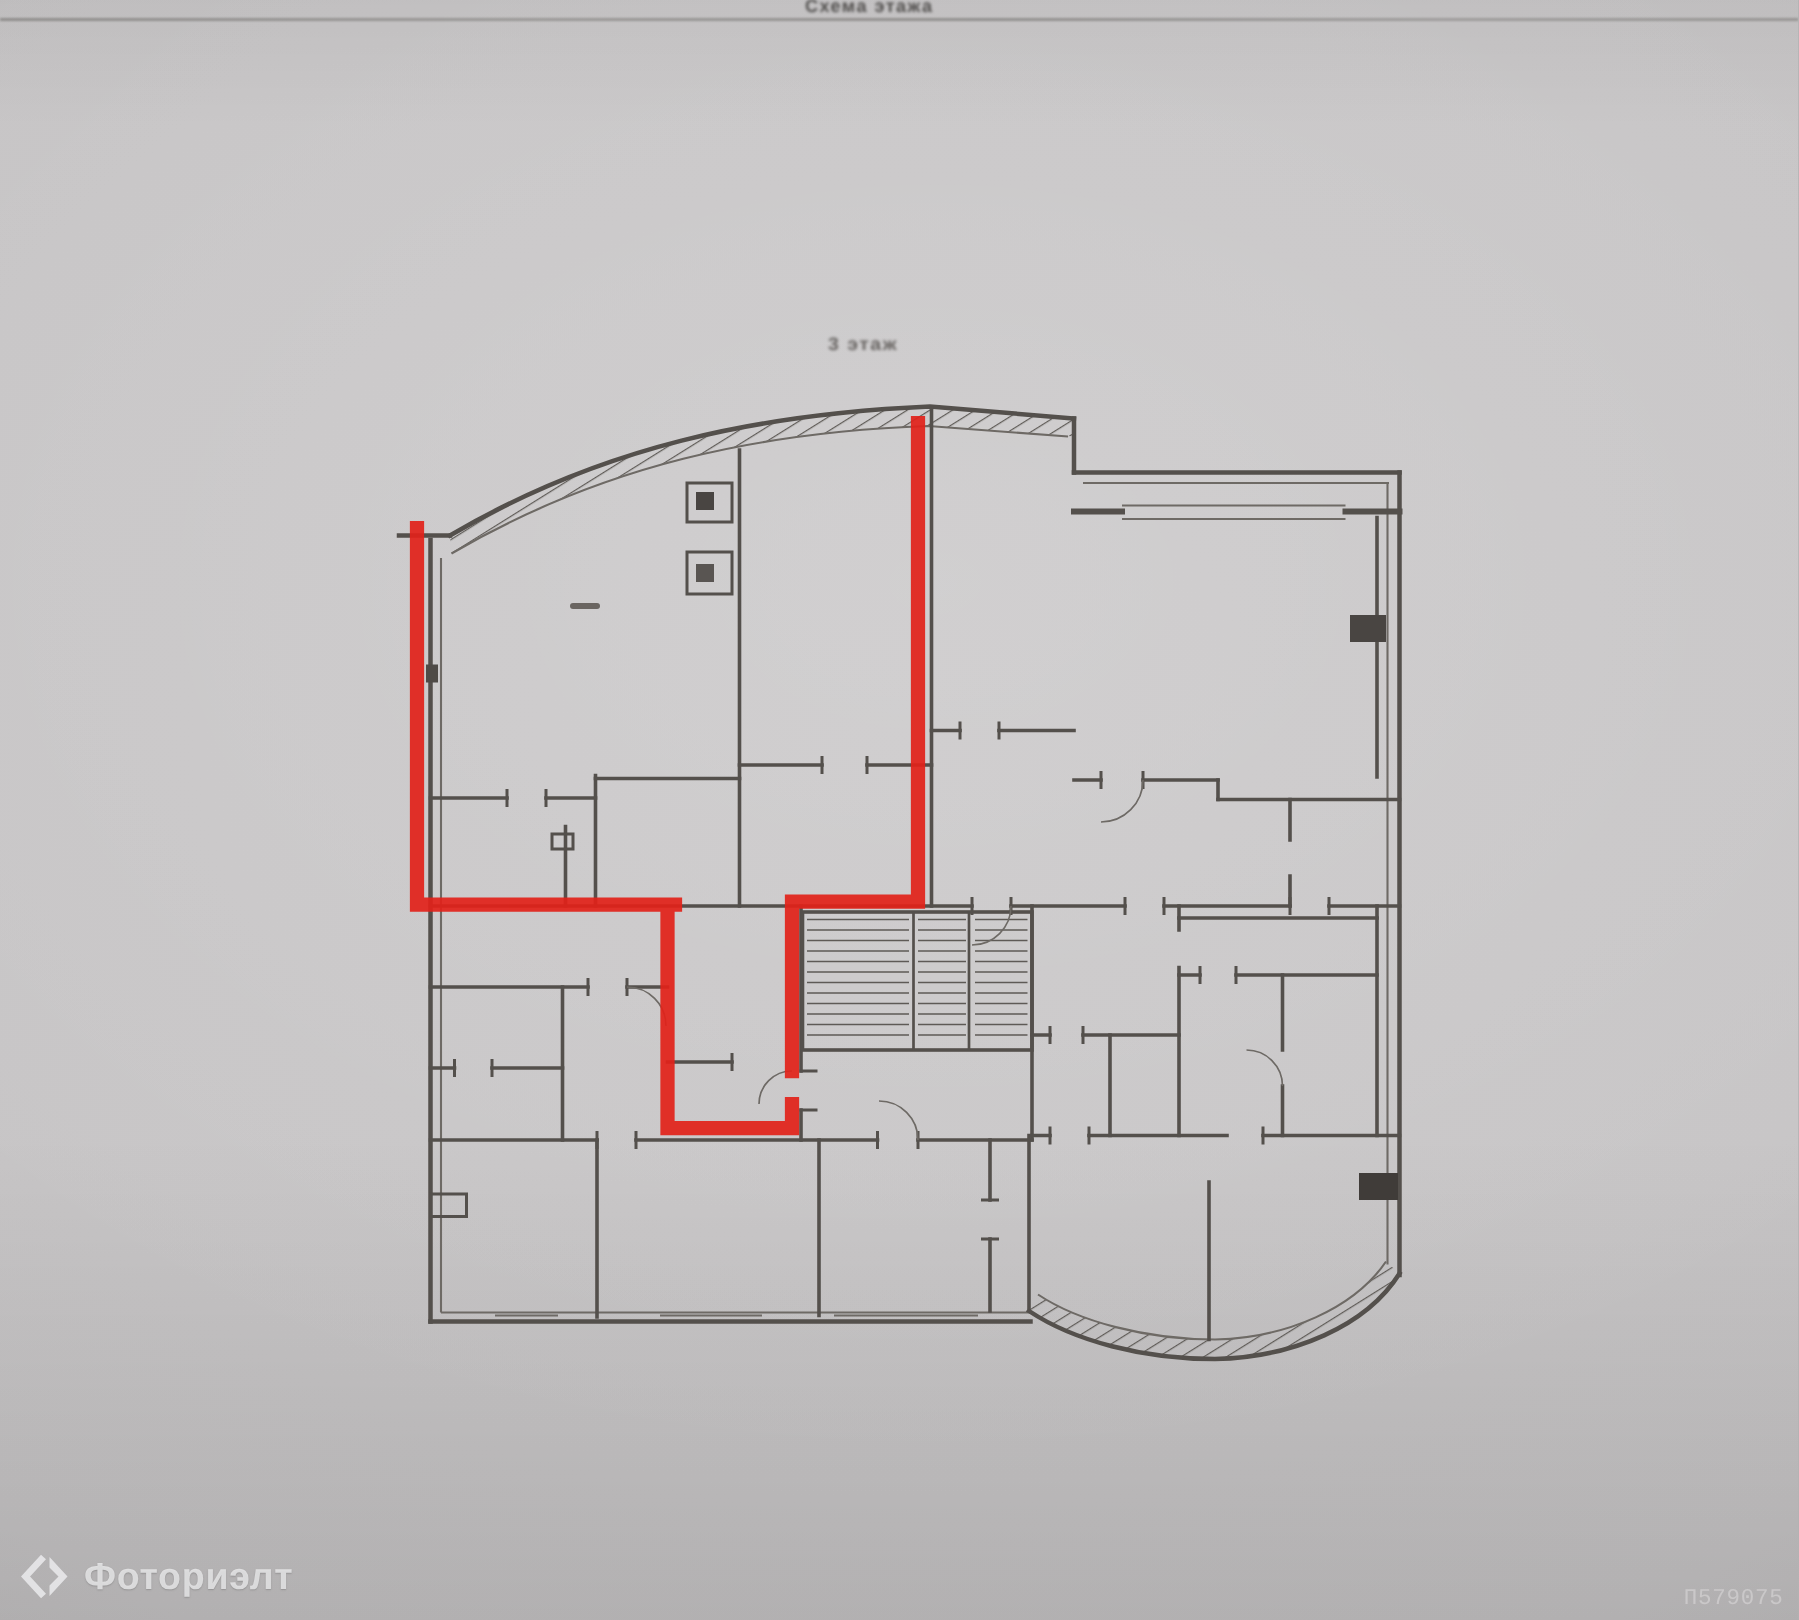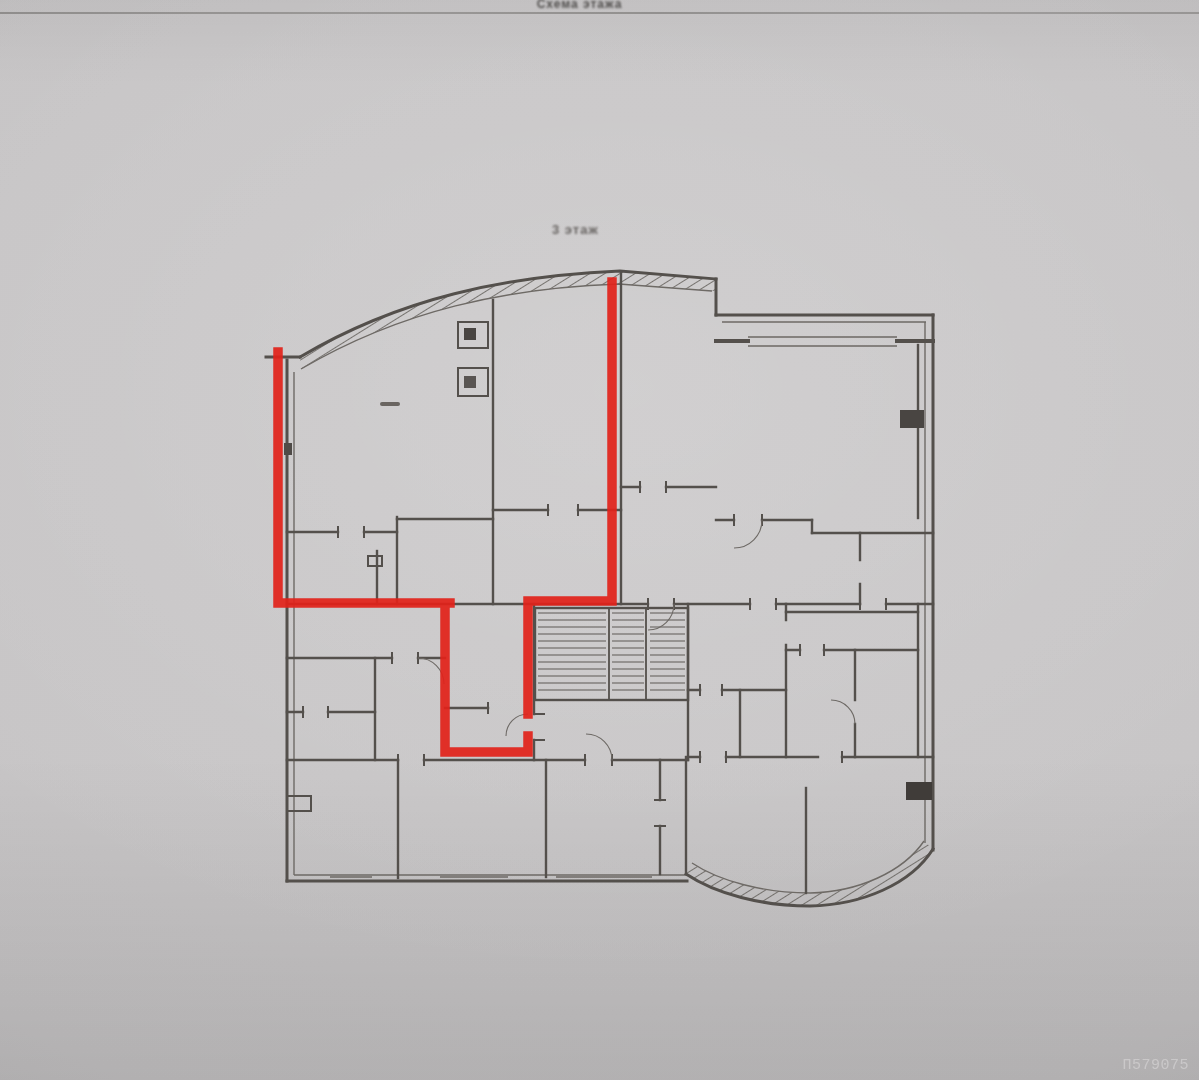--- a/index.html
+++ b/index.html
@@ -179,15 +179,22 @@
       <rect x="368" y="556" width="14" height="10"></rect>
     </g>
 
     <g stroke-width="9.5" fill="none" stroke-linecap="square" stroke-linejoin="miter" opacity="0.92" stroke="#e0241c">
       <path d="M612,282 V601 H528 V714"></path>
       <path d="M528,736 V752 H445 V604"></path>
       <path d="M450,603 H278 V352"></path>
     </g>
   </svg>
 
+  <div class="watermark">
+    <svg width="34" height="30" viewBox="0 0 34 30">
+      <path d="M15,2 L3,15 L15,28" fill="none" stroke="rgba(240,240,242,0.78)" stroke-width="4.5"></path>
+      <path d="M19,2 L31,15 L19,28 L19,21 L25,15 L19,9 Z" fill="rgba(240,240,242,0.78)"></path>
+    </svg>
+    <span class="brand">Фоториэлт</span>
+  </div>
 
   <div class="photo-id">П579075</div>
 </div>
 
 </body></html>

